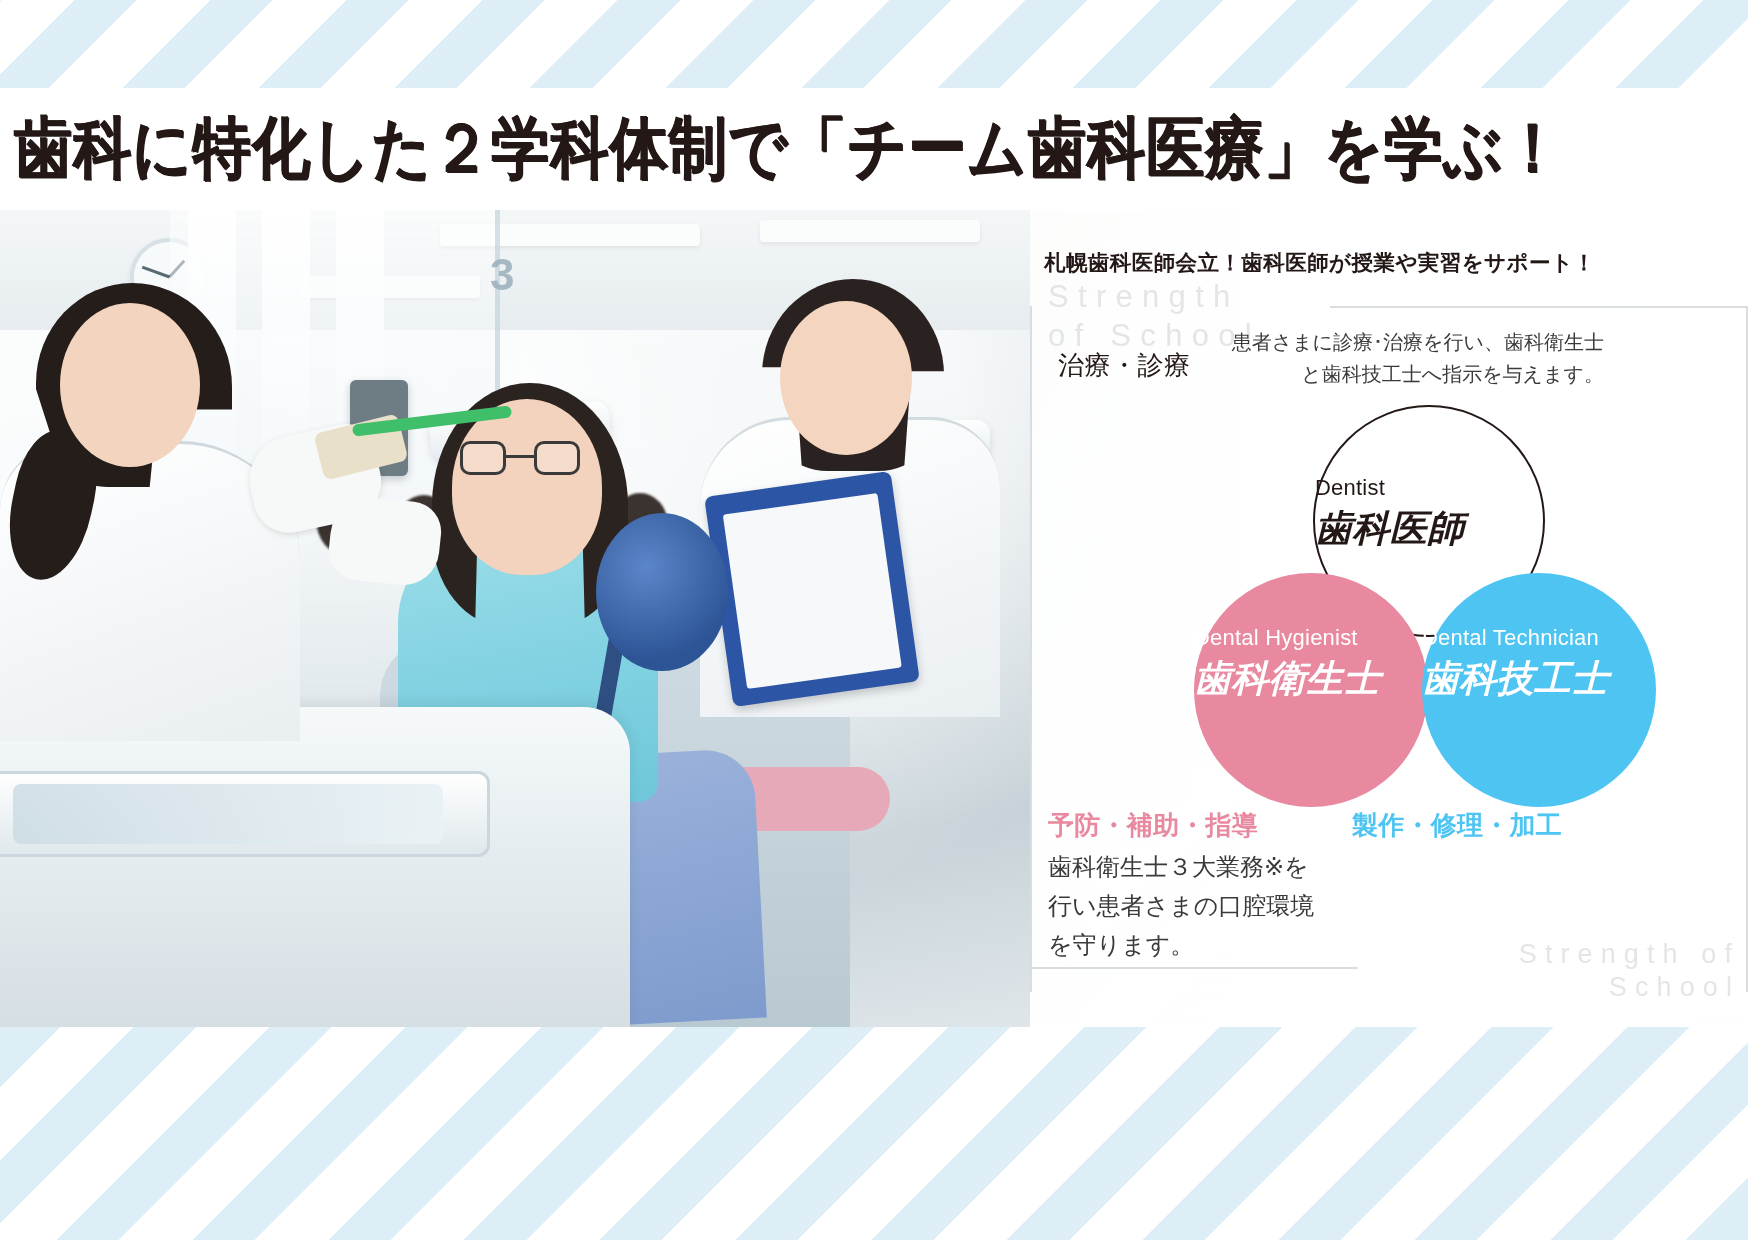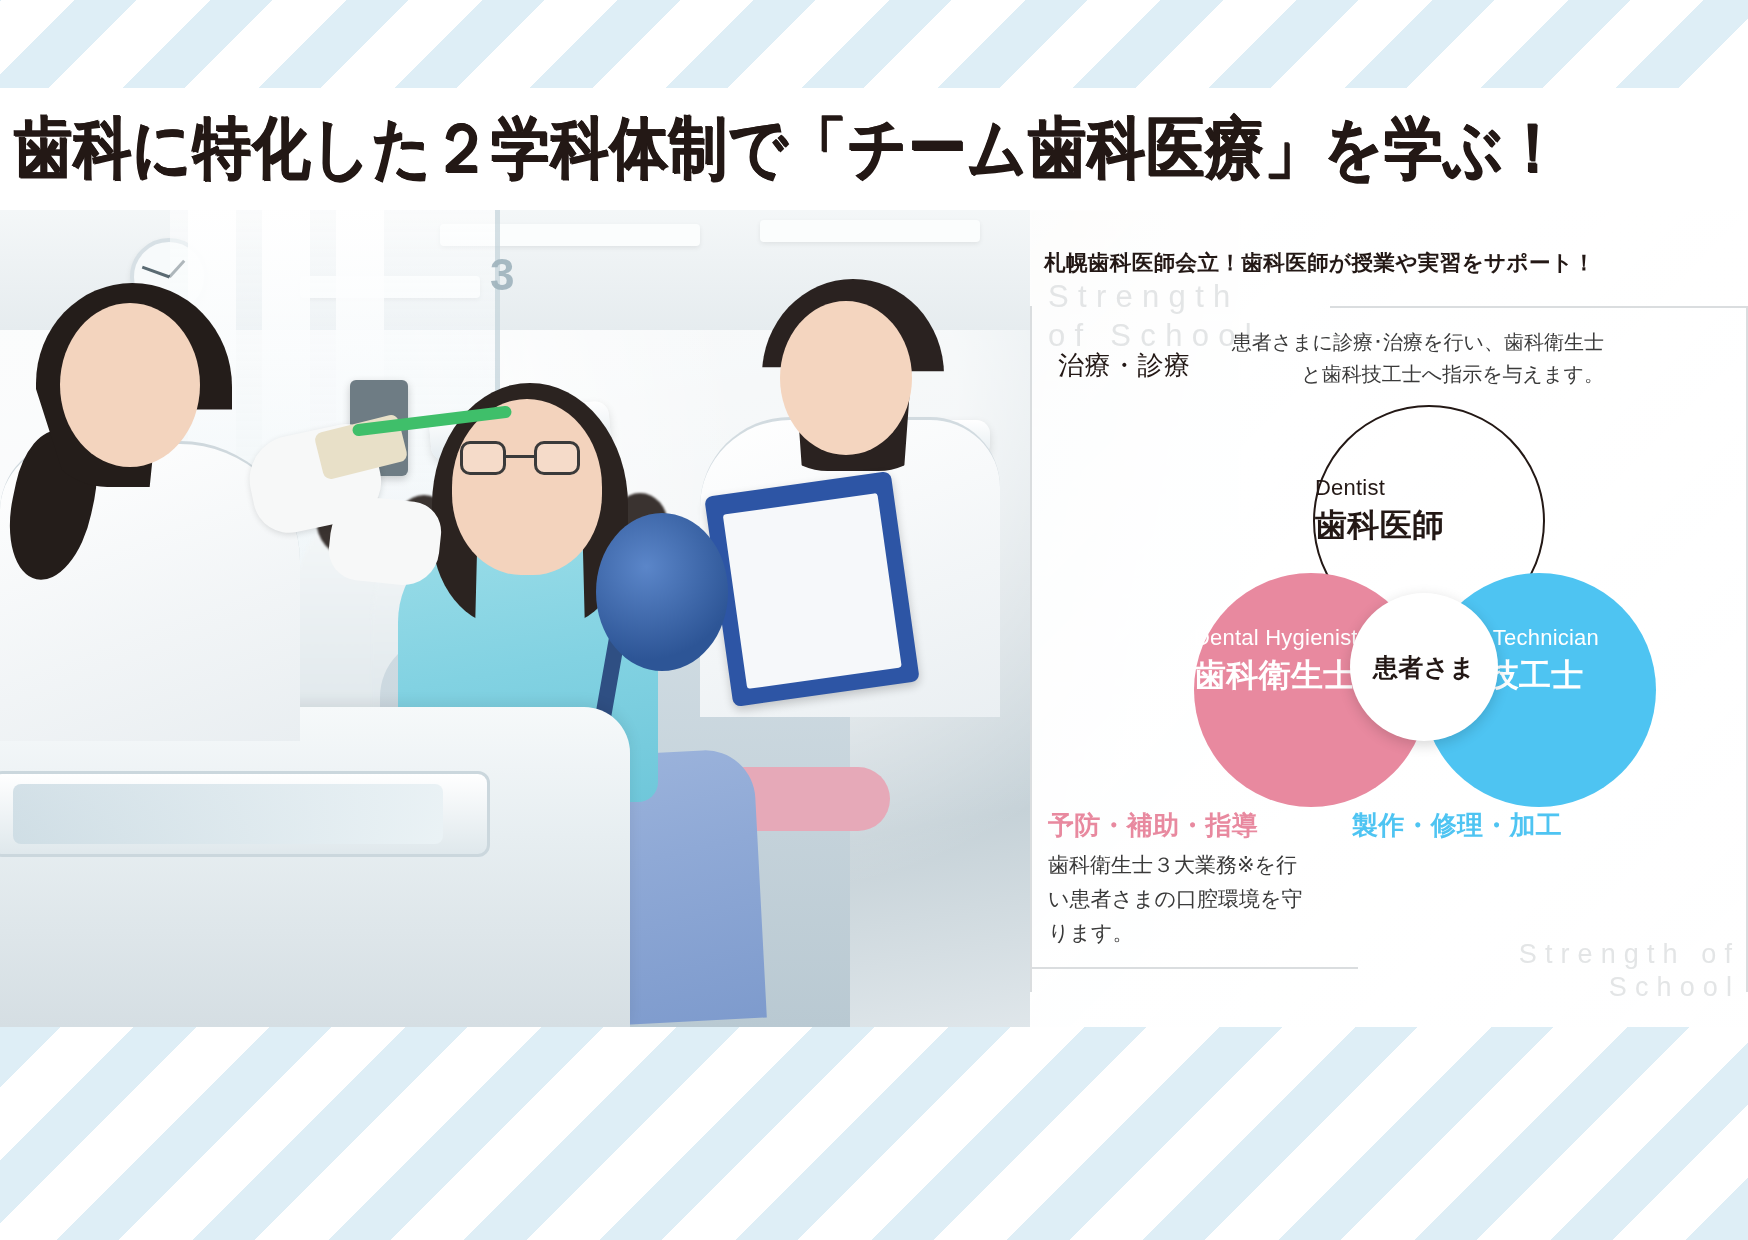--- a/index.html
+++ b/index.html
@@ -343,38 +343,38 @@
     font-family: "DejaVu Sans", sans-serif; font-weight: 700;
     font-size: 25px; color: #231815; letter-spacing: 0.01em;
   }
   .c-text { position: absolute; text-align: left; width: 100%; }
   .c-en {
     font-family: "Liberation Sans", sans-serif; font-size: 22px;
     line-height: 1.22; letter-spacing: 0.01em;
   }
   .c-jp {
     font-family: "DejaVu Sans", sans-serif; font-weight: 700;
-    font-size: 32px; letter-spacing: 0.01em; margin-top: 2px;
+    font-size: 37px; letter-spacing: 0.01em; margin-top: 2px; font-style: italic;
   }
   .c-top .c-text { top: 68px; color: #231815; }
   .c-left .c-text { top: 52px; color: #ffffff; }
   .c-right .c-text { top: 52px; color: #ffffff; }
 
   .foot-label {
     position: absolute;
     font-family: "DejaVu Sans", sans-serif; font-weight: 700;
     font-size: 26px; letter-spacing: 0.01em; white-space: nowrap;
   }
   .foot-label-l { left: 18px; top: 598px; }
   .foot-label-r { left: 322px; top: 598px; }
 
   .foot-desc {
     position: absolute;
     font-family: "Liberation Sans", "DejaVu Sans", sans-serif;
-    font-size: 21px; line-height: 1.62; color: #3a3a3a;
+    font-size: 24px; line-height: 1.62; color: #3a3a3a;
   }
   .foot-desc-l { left: 18px; top: 638px; width: 268px; }
   .foot-desc-r { left: 318px; top: 638px; width: 282px; }
 
   
   .bottom-caption {
     position: absolute; left: 0; bottom: 26px; width: 1748px;
     text-align: right; padding-right: 22px;
     font-family: "DejaVu Sans", sans-serif;
     font-weight: 700; font-size: 21.5px; letter-spacing: 0.02em;
@@ -481,23 +481,20 @@
           <div class="c-en">Dental Hygienist</div>
           <div class="c-jp">歯科衛生士</div>
         </div>
       </div>
       <div class="c-right" id="circle-right" style="background: rgb(78, 196, 242);">
         <div class="c-text">
           <div class="c-en">Dental Technician</div>
           <div class="c-jp">歯科技工士</div>
         </div>
       </div>
-      <div class="c-center">
-        <div class="c-center-label">患者さま</div>
-      </div>
     </div>
 
     <div class="foot-label foot-label-l" id="foot-label-l" style="color: rgb(232, 137, 159);">予防・補助・指導</div>
     <div class="foot-desc foot-desc-l">歯科衛生士３大業務※を行い患者さまの口腔環境を守ります。</div>
 
     <div class="foot-label foot-label-r" id="foot-label-r" style="color: rgb(78, 196, 242);">製作・修理・加工</div>
   </div>
 
 
 </div>

